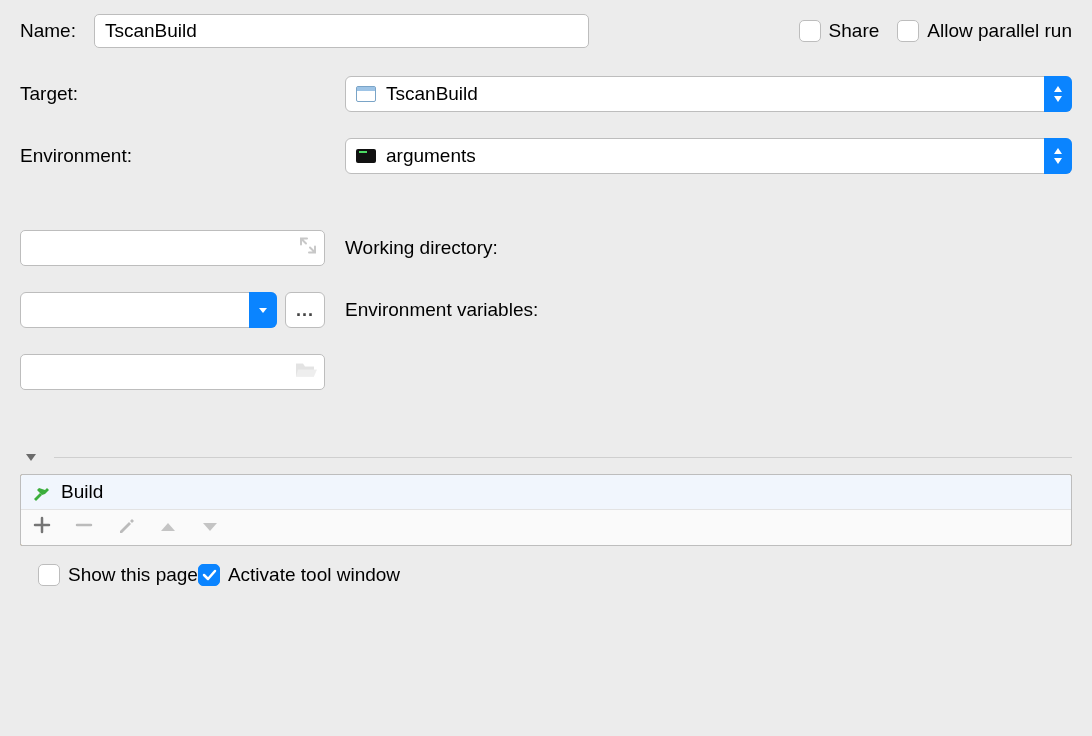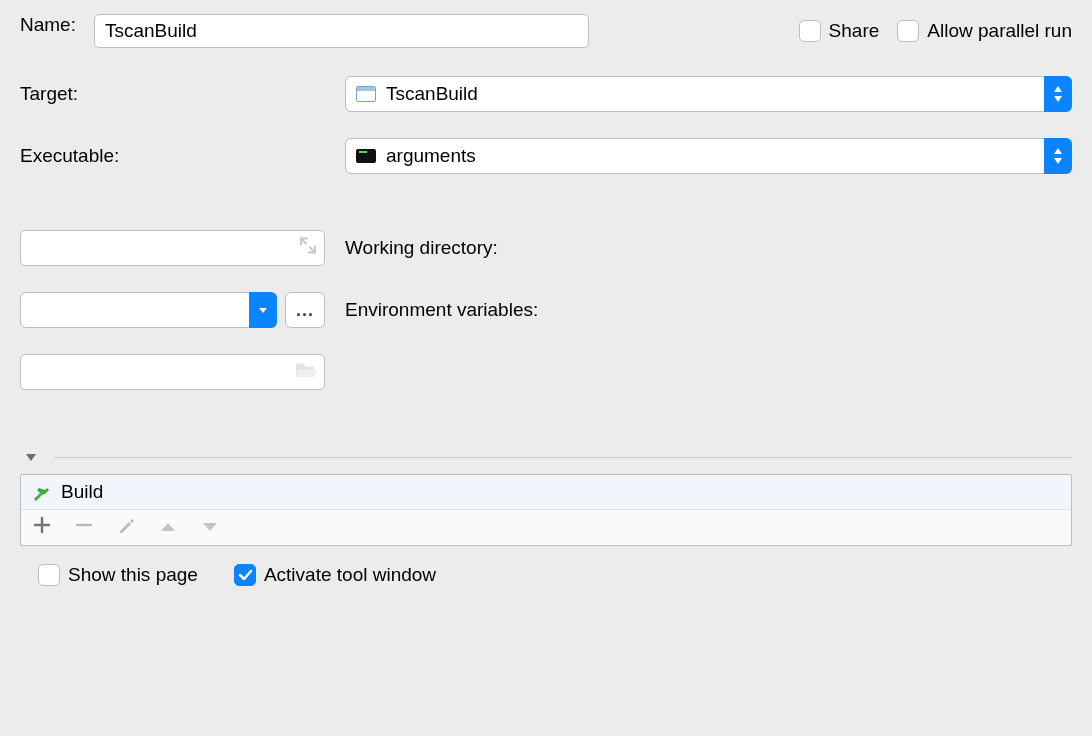--- a/index.html
+++ b/index.html
@@ -9,20 +9,21 @@
     background: #ececec;
     font-family: -apple-system, "Helvetica Neue", Arial, sans-serif;
     font-size: 19px;
     color: #000;
   }
   .page { padding: 14px 20px 20px 20px; }
 
   
   .name-row {
     display: flex;
+    align-items: center;
     gap: 18px;
     margin-bottom: 28px;
     padding-left: 0px;
   }
   .label { white-space: nowrap; }
   .txt {
     height: 34px;
     border: 1px solid #bdbdbd;
     border-radius: 5px;
     background: #fff;
@@ -124,21 +125,21 @@
   .toolbar {
     display: flex; align-items: center; gap: 24px;
     padding: 6px 12px;
     background: #fafafa;
   }
   .tool { opacity: 0.55; }
   .tool.enabled { opacity: 0.8; }
 
   
   .bottom-row {
-    display: flex; align-items: center; gap: 36px;
+    display: flex; align-items: center; gap: 0;
     padding: 18px 0 0 18px;
   }
 
   
   .target-ico {
     width: 20px; height: 16px;
     border: 1px solid #7aa4c7;
     position: relative;
     display: inline-block;
     border-radius: 2px;
@@ -187,21 +188,21 @@
         <span>TscanBuild</span>
       </div>
       <div class="combo-btn">
         <svg width="14" height="20" viewBox="0 0 14 20">
           <path d="M7 2 L11 8 L3 8 Z" fill="#fff"></path>
           <path d="M7 18 L11 12 L3 12 Z" fill="#fff"></path>
         </svg>
       </div>
     </div>
 
-    <span class="label">Executable:</span>
+    <span class="label">Environment:</span>
     <div class="combo-wrap">
       <div class="combo">
         <span class="terminal-ico"></span>
         <span>arguments</span>
       </div>
       <div class="combo-btn">
         <svg width="14" height="20" viewBox="0 0 14 20">
           <path d="M7 2 L11 8 L3 8 Z" fill="#fff"></path>
           <path d="M7 18 L11 12 L3 12 Z" fill="#fff"></path>
         </svg>

